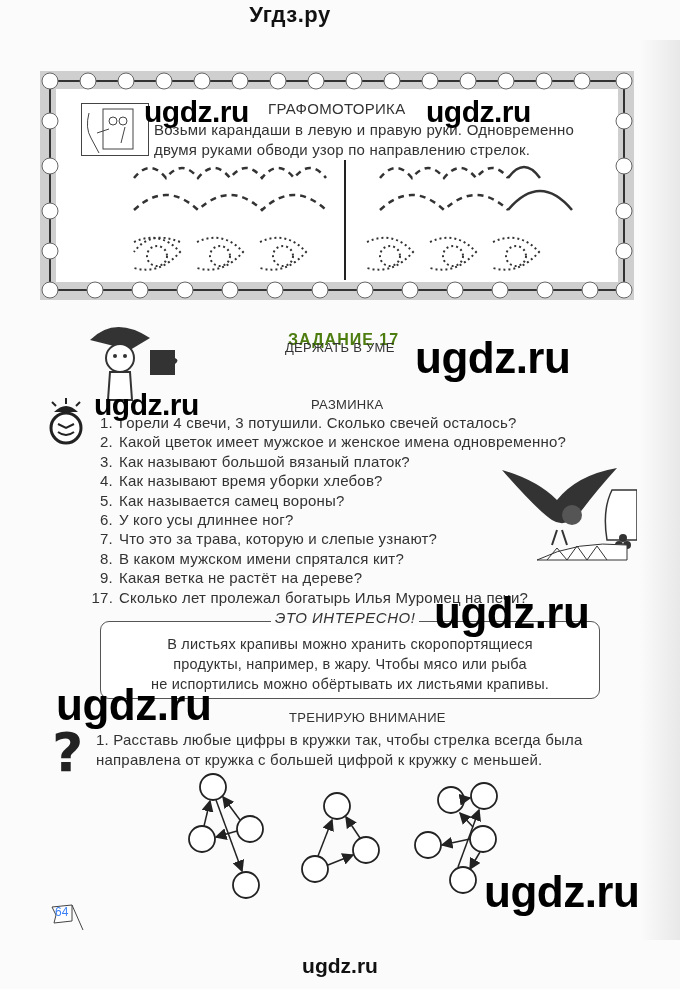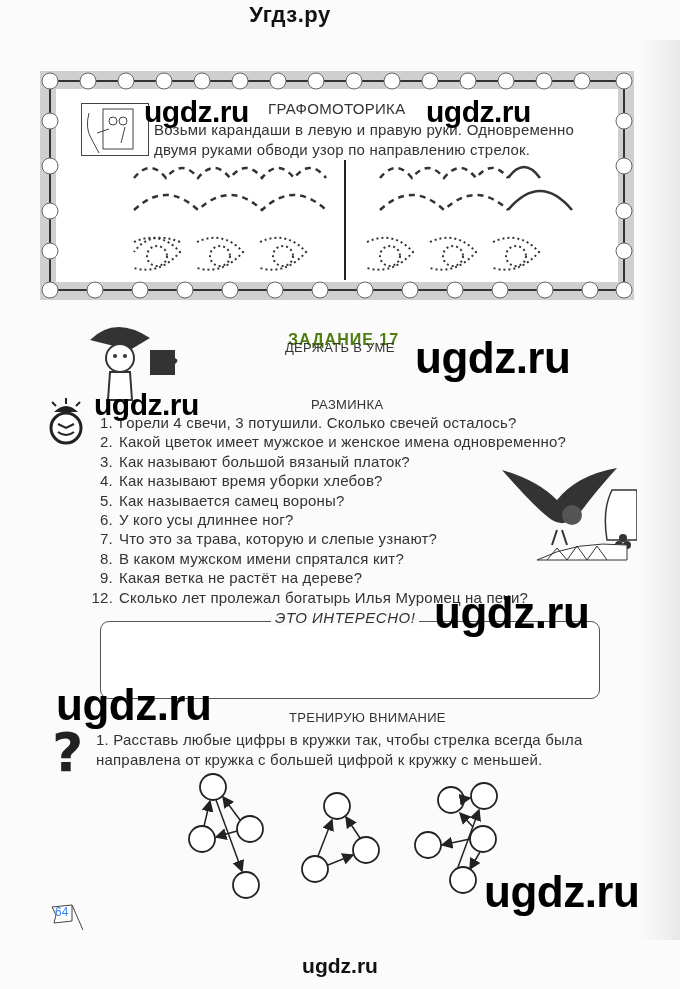--- a/index.html
+++ b/index.html
@@ -181,37 +181,42 @@
   <ul class="questions">
     <li><span class="num">1.</span><span>Горели 4 свечи, 3 потушили. Сколько свечей осталось?</span></li>
     <li><span class="num">2.</span><span>Какой цветок имеет мужское и женское имена одновременно?</span></li>
     <li><span class="num">3.</span><span>Как называют большой вязаный платок?</span></li>
     <li><span class="num">4.</span><span>Как называют время уборки хлебов?</span></li>
     <li><span class="num">5.</span><span>Как называется самец вороны?</span></li>
     <li><span class="num">6.</span><span>У кого усы длиннее ног?</span></li>
     <li><span class="num">7.</span><span>Что это за трава, которую и слепые узнают?</span></li>
     <li><span class="num">8.</span><span>В каком мужском имени спрятался кит?</span></li>
     <li><span class="num">9.</span><span>Какая ветка не растёт на дереве?</span></li>
-    <li><span class="num">12.</span><span>Сколько лет пролежал богатырь Илья Муромец на печи?</span></li>
+    <li><span class="num">17.</span><span>Сколько лет пролежал богатырь Илья Муромец на печи?</span></li>
   </ul>
 
   <svg class="raven" viewBox="0 0 140 105">
     <path d="M5 10 Q40 20 60 40 Q80 15 120 8 Q100 30 85 50 Q70 70 55 60 Q40 50 5 10 Z" fill="#333"></path>
     <circle cx="75" cy="55" r="10" fill="#555"></circle>
     <path d="M60 70 L55 85 M65 70 L70 85" stroke="#333" stroke-width="2"></path>
     <path d="M115 30 Q105 50 110 80 L140 80 L140 30 Z" fill="#fff" stroke="#333" stroke-width="1.5"></path>
     <circle cx="122" cy="85" r="4" fill="#333"></circle>
       <circle cx="130" cy="85" r="4" fill="#333"></circle>
       <circle cx="126" cy="78" r="4" fill="#333"></circle>
     <path d="M40 100 Q80 80 130 85 L130 100 Z" fill="#fff" stroke="#333"></path>
     <path d="M50 100 L60 88 L70 100 L80 86 L90 100 L100 86 L110 100" stroke="#333" fill="none"></path>
   </svg>
 
   <div class="interesting"></div>
   <div class="interesting-title">ЭТО ИНТЕРЕСНО!</div>
+  <div class="interesting-text">
+    <div>В листьях крапивы можно хранить скоропортящиеся</div>
+    <div>продукты, например, в жару. Чтобы мясо или рыба</div>
+    <div>не испортились можно обёртывать их листьями крапивы.</div>
+  </div>
 
   <div class="attention-title">ТРЕНИРУЮ ВНИМАНИЕ</div>
   <div class="qmark">?</div>
   <div class="attention-text">1. Расставь любые цифры в кружки так, чтобы стрелка всегда была направлена от кружка с большей цифрой к кружку с меньшей.</div>
 
   <svg class="graphs" viewBox="0 0 360 140">
     <defs>
       <marker id="ah" markerWidth="8" markerHeight="8" refX="7" refY="4" orient="auto">
         <path d="M0 0 L8 4 L0 8 Z" fill="#222"></path>
       </marker>

